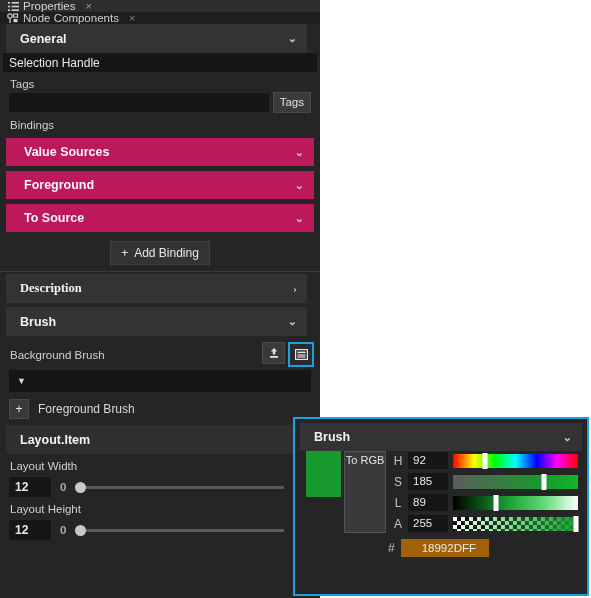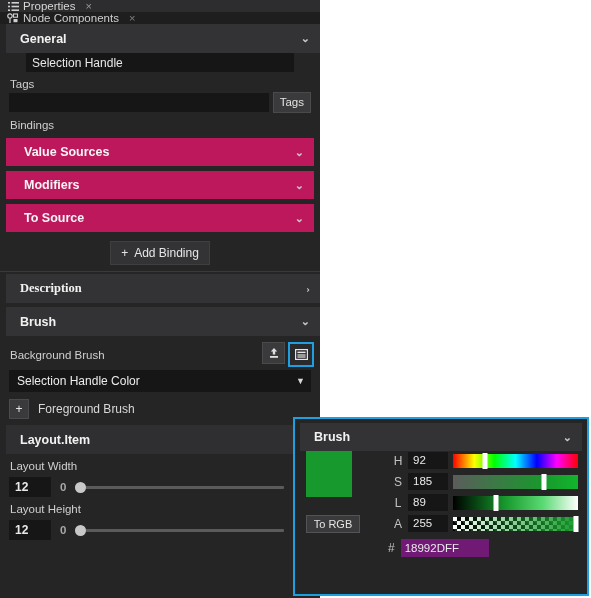--- a/index.html
+++ b/index.html
@@ -60,21 +60,21 @@
     margin-left: 4px;
     padding: 0 2px;
     line-height: 1;
   }
   .tab.active .tabclose { color: #9a9a9a; }
   .tabicon { display: inline-flex; width: 12px; height: 12px; align-items: center; justify-content: center; }
 
   
   .section-head {
     height: 29px;
-    margin: 3px 0 0 6px;
+    margin: 3px 13px 0 6px;
     background: #333335;
     display: flex;
     align-items: center;
     padding: 0 10px 0 14px;
     font-weight: bold;
     font-size: 12.5px;
     color: #f2f2f2;
     justify-content: space-between;
     cursor: default;
   }
@@ -94,21 +94,21 @@
   }
 
   .textbox {
     background: #161616;
     border: 1px solid #161616;
     color: #e8e8e8;
     height: 19px;
     line-height: 19px;
     padding: 0 5px;
     font-size: 12px;
-    margin: 0 26px;
+    margin: 0 3px;
     box-sizing: border-box;
   }
 
   .row {
     display: flex;
     align-items: center;
     margin: 0 9px;
     gap: 4px;
   }
   .smallbtn {
@@ -287,21 +287,21 @@
   #popup-sub {
     color: #d4d4d4;
     font-size: 11.5px;
     padding: 6px 0 3px 11px;
   }
   #picker-body {
     display: flex;
     padding: 0 0 0 11px;
     gap: 7px;
   }
-  #swatch-col { display: flex; flex-direction: column; gap: 3px; width: 80px; justify-content: space-between; }
+  #swatch-col { display: flex; flex-direction: row; gap: 3px; width: 80px; justify-content: space-between; }
   #swatch {
     width: 46px; height: 46px;
     background: #18992d;
   }
   #torgb {
     background: #3a3a3c;
     border: 1px solid #545456;
     color: #e4e4e4;
     font-size: 11px;
     padding: 2px 0;
@@ -345,27 +345,27 @@
     cursor: pointer;
   }
   #hex-row {
     display: flex;
     align-items: center;
     gap: 6px;
     padding: 6px 0 0 93px;
   }
   #hash { color: #c2c2c2; font-size: 12px; }
   #hexbox {
-    background: #701a75;
+    background: #a16207;
     width: 88px;
     height: 18px;
     line-height: 18px;
     color: #eaeaea;
     font-size: 11.5px;
-    padding-left: 4px;
+    padding-left: 21px;
     box-sizing: border-box;
     cursor: text;
   }
   .checker {
     background-image:
       linear-gradient(45deg, #000 25%, transparent 25%, transparent 75%, #000 75%),
       linear-gradient(45deg, #000 25%, #fff 25%, #fff 75%, transparent 75%);
     background-size: 8px 8px;
     background-position: 0 0, 4px 4px;
   }
@@ -417,21 +417,21 @@
     <div class="smallbtn">Tags</div>
   </div>
 
   <div class="field-label">Bindings</div>
 
   <div class="bind-bar">
     <span>Value Sources</span>
     <span class="chev">⌄</span>
   </div>
   <div class="bind-bar">
-    <span>Modifiers</span>
+    <span>Foreground</span>
     <span class="chev">⌄</span>
   </div>
   <div class="bind-bar">
     <span>To Source</span>
     <span class="chev">⌄</span>
   </div>
 
   <div id="add-binding-wrap">
     <div id="add-binding">
       <span>+</span>
@@ -465,21 +465,20 @@
           <rect x="0.6" y="0.6" width="11.8" height="9.8" fill="none" stroke="#e6e6e6" stroke-width="1.2"></rect>
           <rect x="2.4" y="2.6" width="8.2" height="1.5" fill="#e6e6e6"></rect>
           <rect x="2.4" y="5.4" width="8.2" height="1.2" fill="#e6e6e6"></rect>
           <rect x="2.4" y="7.4" width="8.2" height="1.2" fill="#e6e6e6"></rect>
         </svg>
       </span>
     </span>
   </div>
 
   <div class="combo">
-    <span>Selection Handle Color</span>
     <span class="caret">▼</span>
   </div>
 
   <div class="fg-row">
     <span class="plusbtn">+</span>
     <span class="fg-label">Foreground Brush</span>
   </div>
 
   <div class="section-head sub" style="margin-top:6px;">
     <span>Layout.Item</span>

